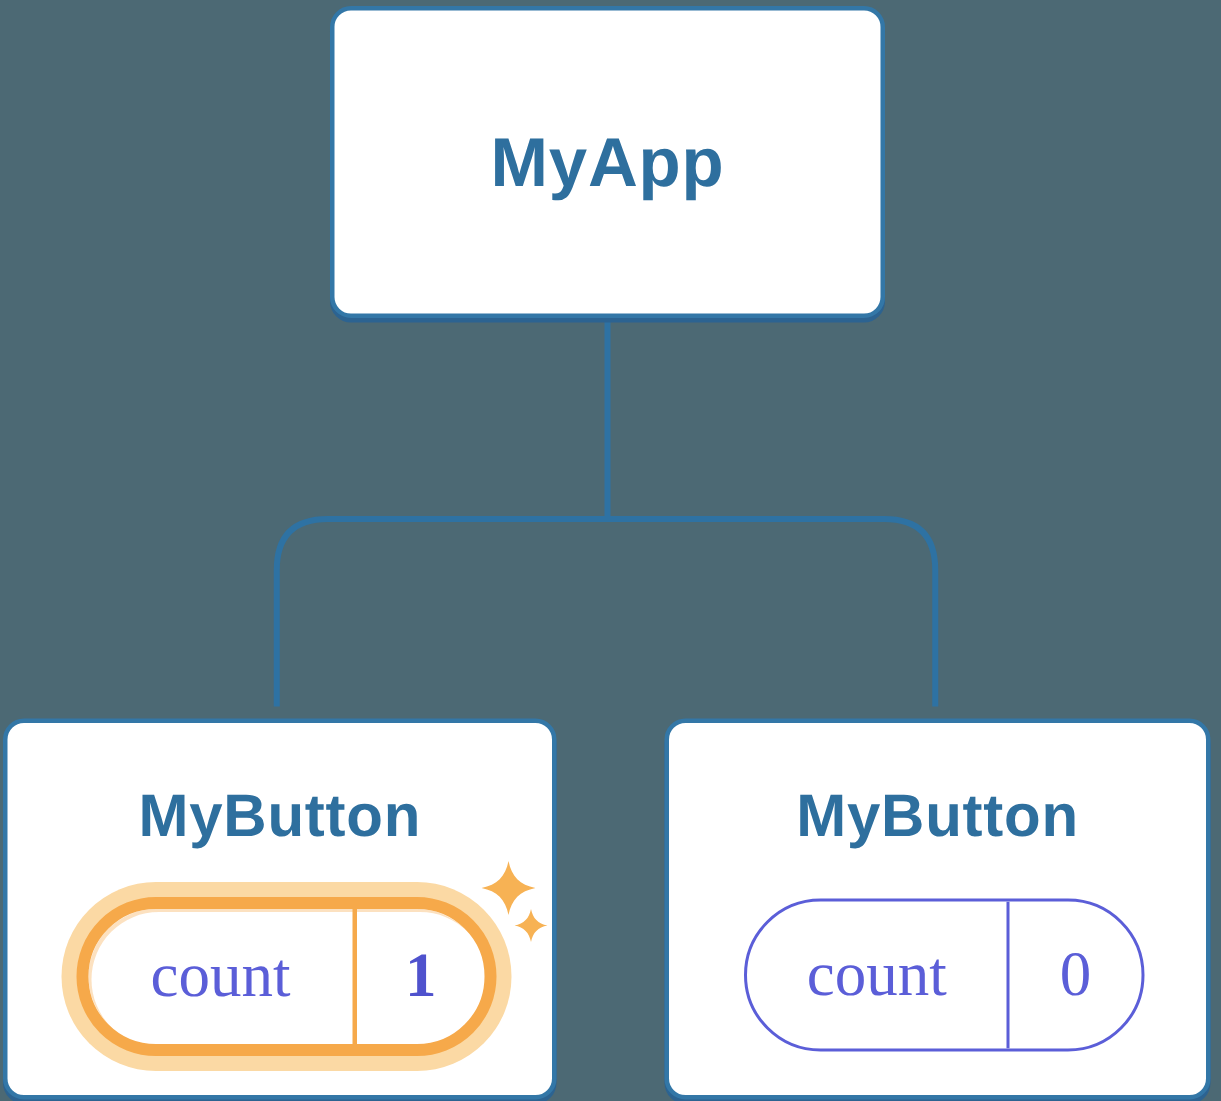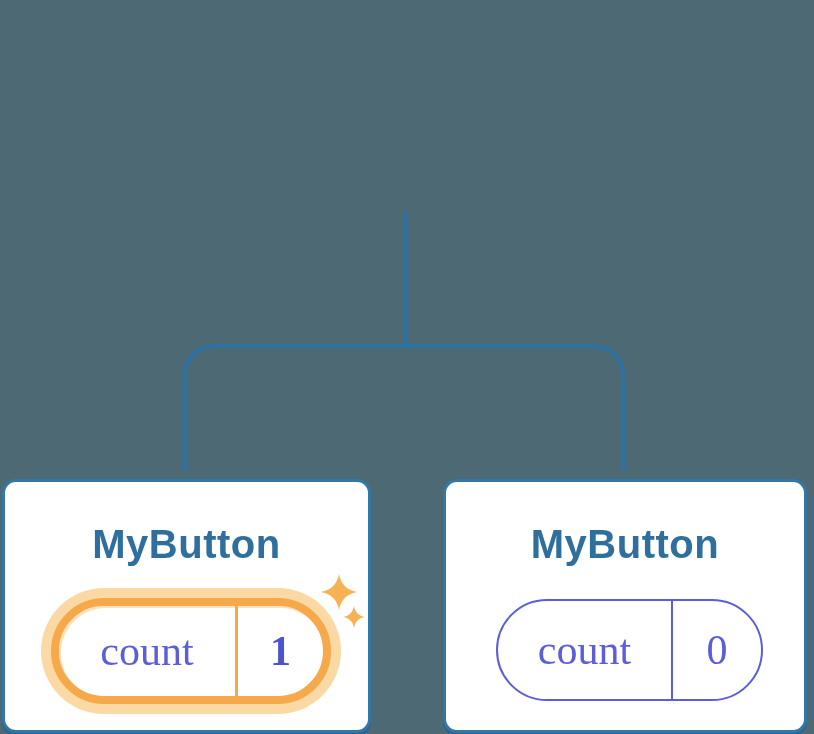--- a/index.html
+++ b/index.html
@@ -87,20 +87,23 @@
 </head>
 <body>
 
 <div class="stage">
 
   <svg class="connectors" viewBox="0 0 814 734" fill="none">
     <path stroke-width="4" d="M405 212 L405 346" stroke="#2e72a3"></path>
     <path stroke-width="4" d="M184.5 471 L184.5 380 Q184.5 346 218.5 346 L589.5 346 Q623.5 346 623.5 380 L623.5 471" stroke="#2e72a3"></path>
   </svg>
 
+  <div class="card node-root">
+    <div class="card-title">MyApp</div>
+  </div>
 
   <div class="card node-child node-child-left">
     <div class="card-title">MyButton</div>
     <div class="pill pill-highlight">
       <span class="pill-name">count</span>
       <span class="pill-divider-orange"></span>
       <span class="pill-value">1</span>
     </div>
     <svg class="sparkle sparkle-large" viewBox="0 0 32 32">
       <path d="M16 0 C17.8 9.2 22.8 14.2 32 16 C22.8 17.8 17.8 22.8 16 32 C14.2 22.8 9.2 17.8 0 16 C9.2 14.2 14.2 9.2 16 0 Z" fill="#f7b254"></path>

